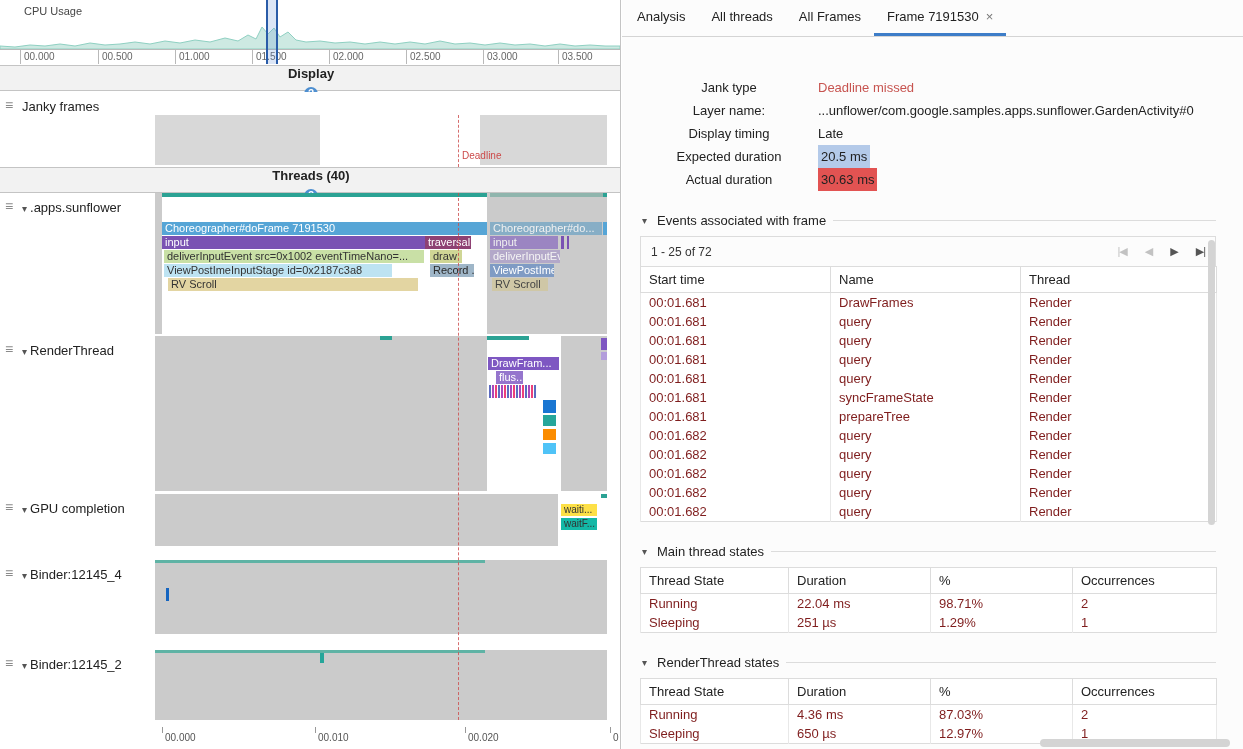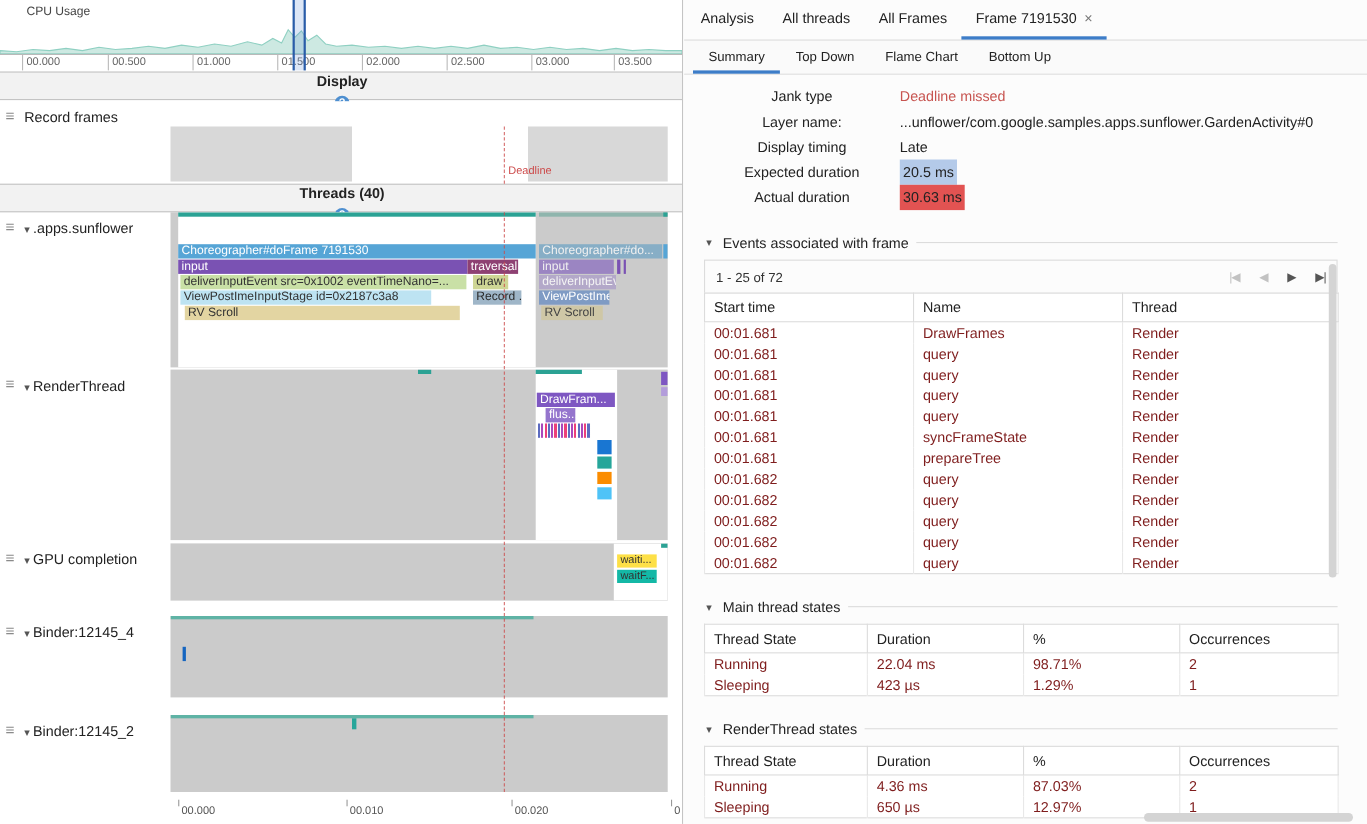--- a/index.html
+++ b/index.html
@@ -173,21 +173,21 @@
       <span class="cb"></span>
       <span class="cb-label">All Frames</span>
       <span class="cb"></span>
       <span class="cb-label">Lifecycle</span>
       <span class="kebab">⋮</span>
       <span class="chev"></span>
     </div>
 
     <div id="janky">
       <span class="grip">≡</span>
-      <span class="row-label">Record frames</span>
+      <span class="row-label">Janky frames</span>
       <div class="janky-track">
         <div class="janky-gray-a"></div>
         <div class="janky-gray-b"></div>
       </div>
     </div>
     <div id="deadline-a" class="deadline-seg"></div>
     <div id="deadline-b" class="deadline-seg"></div>
     <span class="deadline-label">Deadline</span>
 
     <div id="threads-header" class="sec-header">
@@ -296,26 +296,20 @@
         </div>
       <div class="tab">
           <span>All Frames</span>
         </div>
       <div class="tab selected">
         <span>Frame 7191530</span>
         <span class="tab-close">×</span>
       </div>
     </div>
 
-    <div class="subtabbar">
-      <div class="subtab selected">Summary</div>
-      <div class="subtab">Top Down</div>
-      <div class="subtab">Flame Chart</div>
-      <div class="subtab">Bottom Up</div>
-    </div>
 
     <div class="content">
 
       <div class="field">
         <span class="field-label">Jank type</span>
         <span class="red-text">Deadline missed</span>
       </div>
       <div class="field">
         <span class="field-label">Layer name:</span>
         <span>...unflower/com.google.samples.apps.sunflower.GardenActivity#0</span>
@@ -463,21 +457,21 @@
 
             <tr>
               <td>Running</td>
               <td>22.04 ms</td>
               <td>98.71%</td>
               <td>2</td>
             </tr>
 
             <tr>
               <td>Sleeping</td>
-              <td>423 µs</td>
+              <td>251 µs</td>
               <td>1.29%</td>
               <td>1</td>
             </tr>
           </tbody>
       </table>
 
       <div class="section">
         <span class="tri">▾</span>
         <span>RenderThread states</span>
         <span class="line"></span>

